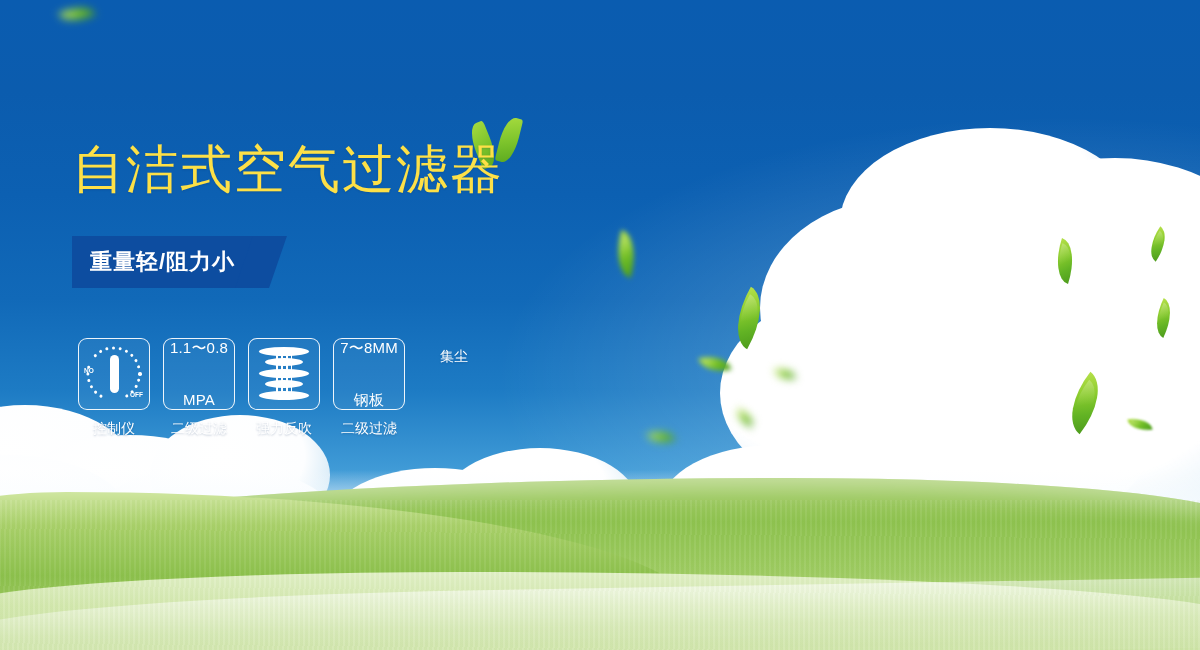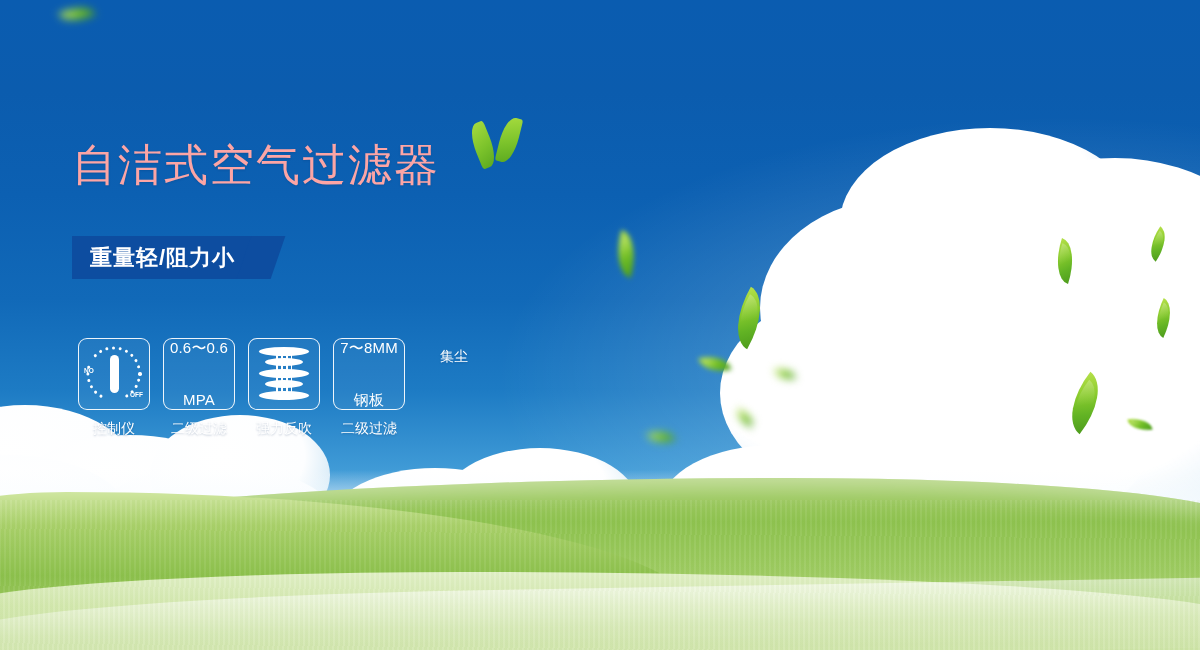--- a/index.html
+++ b/index.html
@@ -151,45 +151,45 @@
   .leaf.blur1 { filter:blur(2.5px); }
   .leaf.blur2 { filter:blur(4.5px); }
   .leaf.blur3 { filter:blur(1.2px); }
 
   
   .content { position:absolute; left:0; top:0; width:1200px; height:650px; }
 
   .title {
     position:absolute;
     left:72px; top:143px;
-    font-size:44px;
+    font-size:52px;
     line-height:1;
     letter-spacing:2px;
-    color:#fca5a5;
+    color:#fde047;
     font-weight:300;
     white-space:nowrap;
     text-shadow:0 1px 2px rgba(0,40,90,0.18);
   }
 
   
   .sprout { position:absolute; left:455px; top:108px; width:80px; height:60px; }
   .sprout .sl {
     position:absolute;
     width:18px; height:46px;
     border-radius:60% 10% 60% 10%;
     background:linear-gradient(160deg,#a8dc3f 0%, #7cc32b 55%, #5aa81f 100%);
   }
   .sprout .sl-left  { left:19px; top:14px; transform:rotate(-22deg); }
   .sprout .sl-right { left:45px; top:9px;  transform:rotate(14deg); }
 
   
   .subtitle-bar {
     position:absolute;
     left:72px; top:236px;
-    height:43px;
+    height:52px;
     display:flex;
     align-items:stretch;
   }
   .sub-dark {
     position:relative;
     background:#0d4da0;
     color:#ffffff;
     font-size:22px;
     font-weight:700;
     letter-spacing:1px;
@@ -428,21 +428,21 @@
             <div class="g-no">NO</div>
             <div class="g-off">OFF</div>
           </div>
         </div>
         <div class="feature-label">控制仪</div>
       </div>
 
       <div class="feature">
         <div class="feature-box">
           <div class="box-text">
-            <span>0.6〜0.6</span>
+            <span>1.1〜0.8</span>
             <span class="l2">MPA</span>
           </div>
         </div>
         <div class="feature-label">二级过滤</div>
       </div>
 
       <div class="feature">
         <div class="feature-box">
           <div class="coil">
             <div class="bars"></div>

